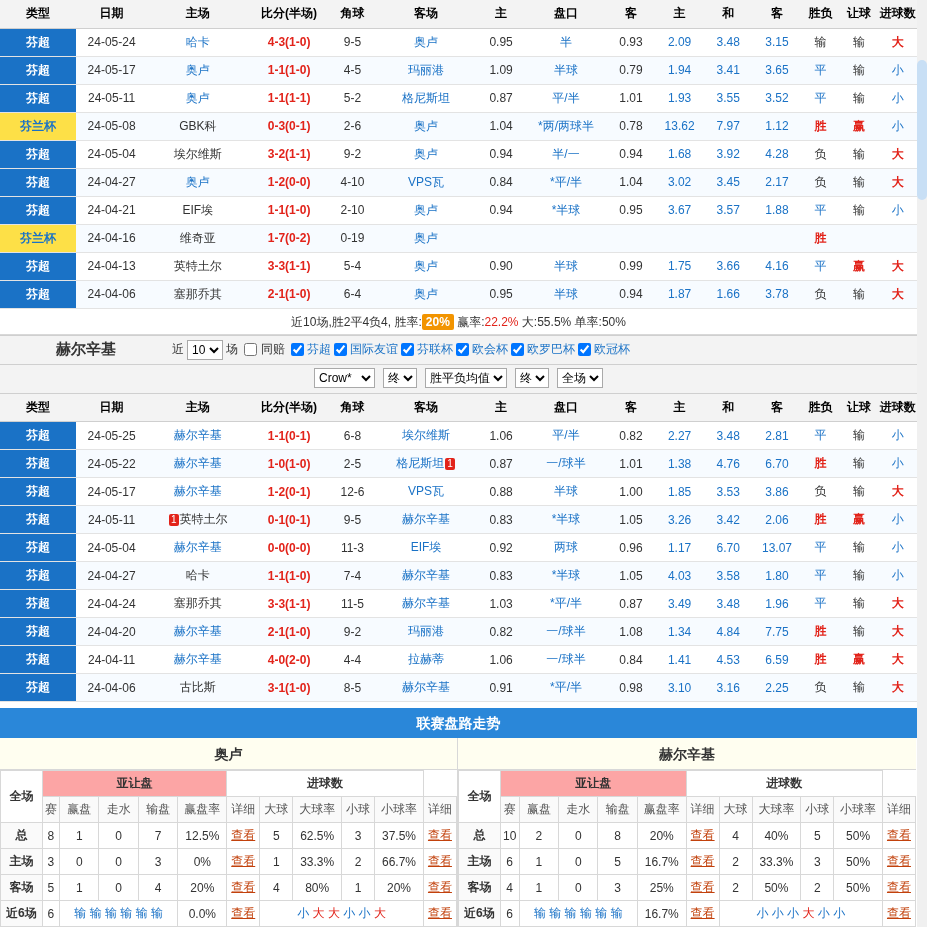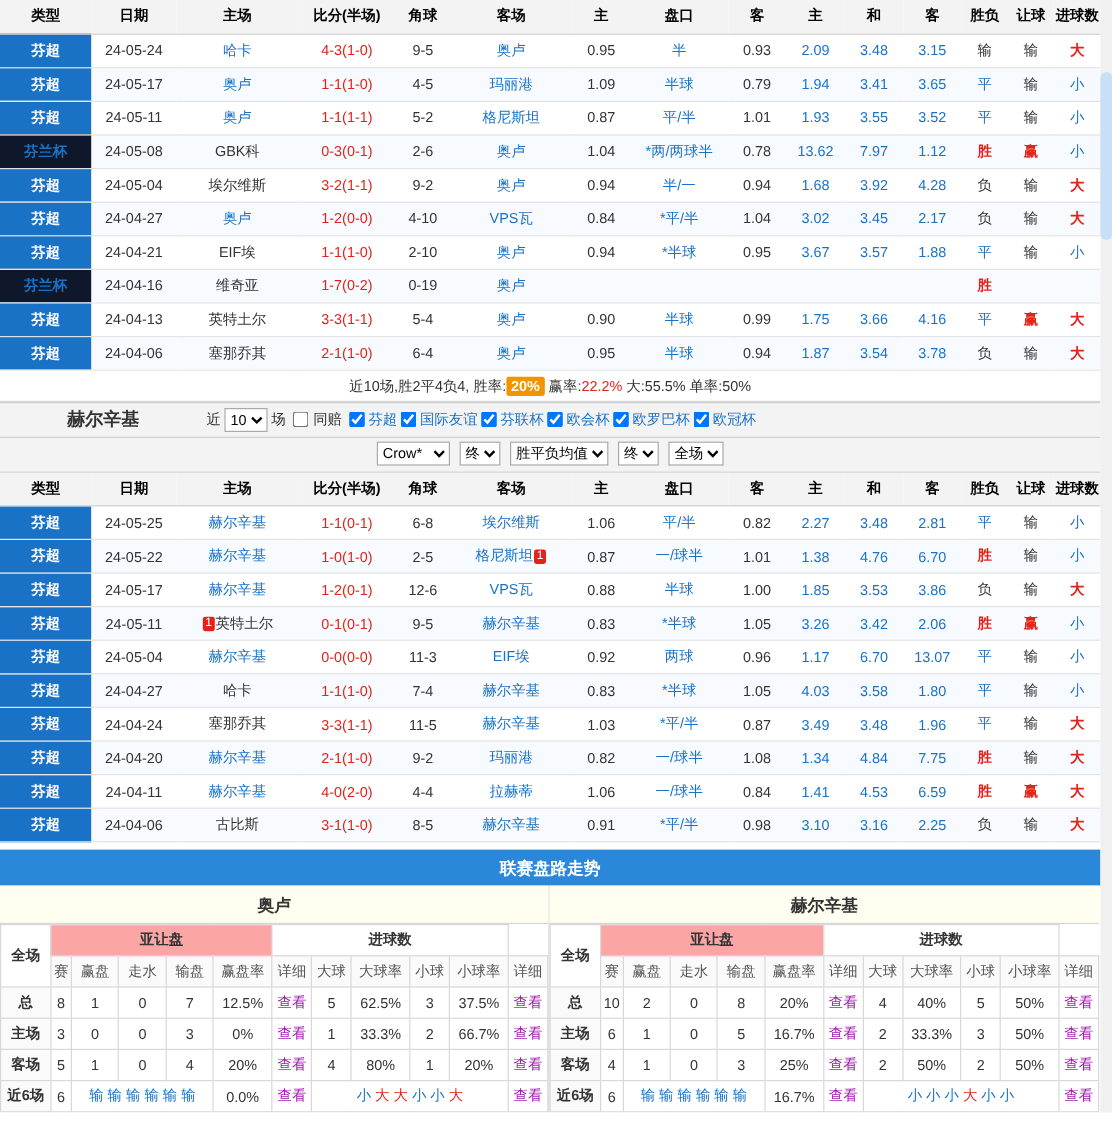--- a/index.html
+++ b/index.html
@@ -28,27 +28,27 @@
     font-size: 12px;
     white-space: nowrap;
   }
   .mtable th {
     background: #f3f3f3;
     color: #000;
     font-weight: bold;
     border-bottom: 1px solid #cfcfcf;
   }
   .lg { background: #1a72c6; color: #fff; font-weight: bold; width: 75px; }
-  .lg.cup { background: #0f172a; color: #1a72c6; }
+  .lg.cup { background: #fde047; color: #1a72c6; }
   .rowA { background: #ffffff; }
   .rowB { background: #f7fbff; }
   .date { color: #333; width: 70px; }
   .team { color: #1a72c6; width: 100px; }
   .team.blk { color: #333; }
-  .score { color: #e2231a; font-weight: normal; width: 80px; margin-top: 32px; }
+  .score { color: #e2231a; font-weight: bold; width: 80px; margin-top: 32px; }
   .corner { width: 45px; color: #333; }
   .awayteam { width: 100px; color: #1a72c6; }
   .num { width: 48px; color: #333; }
   .hand { width: 80px; color: #1a72c6; }
   .odds-blue { color: #1a72c6; }
   .ws { width: 38px; }
   .win { color: #e2231a; font-weight: bold; }
   .lose { color: #333; }
   .draw { color: #1a72c6; }
   .big { color: #e2231a; font-weight: bold; }
@@ -139,21 +139,21 @@
     height: 26px;
     text-align: center;
     font-size: 12px;
     white-space: nowrap;
   }
   .grp-full { background: #fff; font-weight: bold; }
   .grp-asia { background: #fca5a5; font-weight: bold; }
   .grp-goal { background: #fff; font-weight: bold; }
   .sub { background: #fafafa; font-weight: normal; color: #555; font-size: 11px; }
   .rowlbl { background: #fafafa; font-weight: bold; }
-  .link { color: #a21caf; cursor: pointer; margin-top: 41px; }
+  .link { color: #c2410c; text-decoration: underline; cursor: pointer; margin-top: 41px; }
   .wl { font-size: 11px; }
   .wl .l { color: #1a72c6; }
   .goalseq .b { color: #e2231a; }
   .goalseq .s { color: #1a72c6; }
   .scrollbar-right {
     position: absolute; right: 0; top: 0; width: 10px; height: 945px;
     background: #f0f0f0;
   }
   .scrollbar-thumb {
     position: absolute; right: 0; top: 60px; width: 10px; height: 140px;
@@ -343,21 +343,21 @@
           <td class="lg">芬超</td>
           <td class="date">24-04-06</td>
           <td class="team blk">塞那乔其</td>
           <td class="score">2-1(1-0)</td>
           <td class="corner">6-4</td>
           <td class="awayteam">奥卢</td>
           <td class="num">0.95</td>
           <td class="hand">半球</td>
           <td class="num">0.94</td>
           <td class="num odds-blue">1.87</td>
-          <td class="num odds-blue">3.54</td>
+          <td class="num odds-blue">1.66</td>
           <td class="num odds-blue">3.78</td>
           <td class="ws lose">负</td>
           <td class="ws lose">输</td>
           <td class="ws big">大</td>
         </tr>
       </tbody>
   </table>
 
   <div class="summary">
     <span>近10场,胜2平4负4, 胜率:</span><span class="hl">20%</span><span> 赢率:</span><span class="hl2">22.2%</span><span> 大:55.5% 单率:50%</span>

